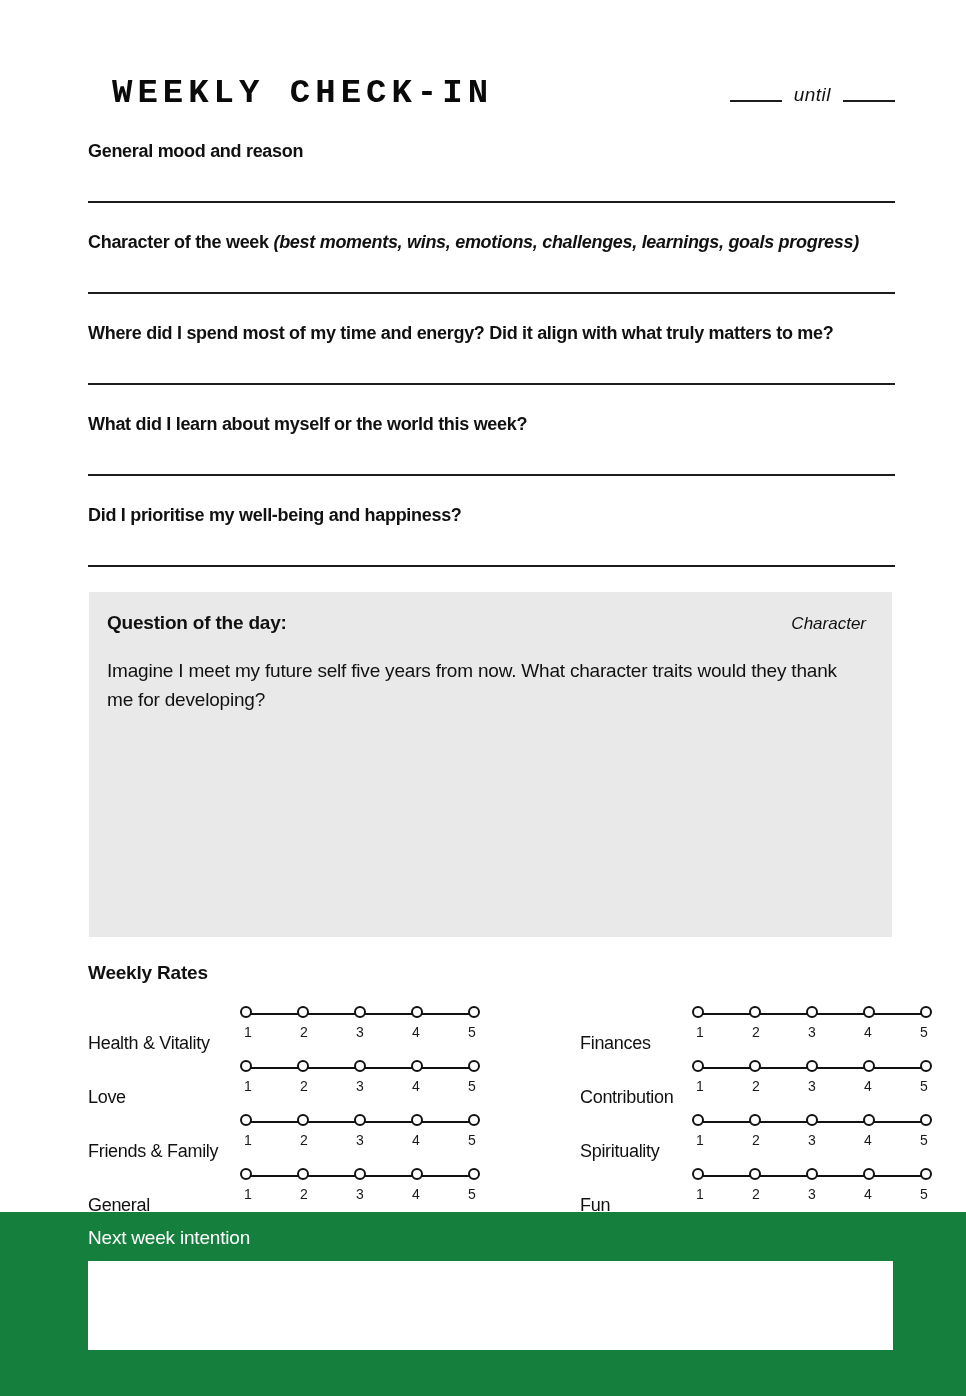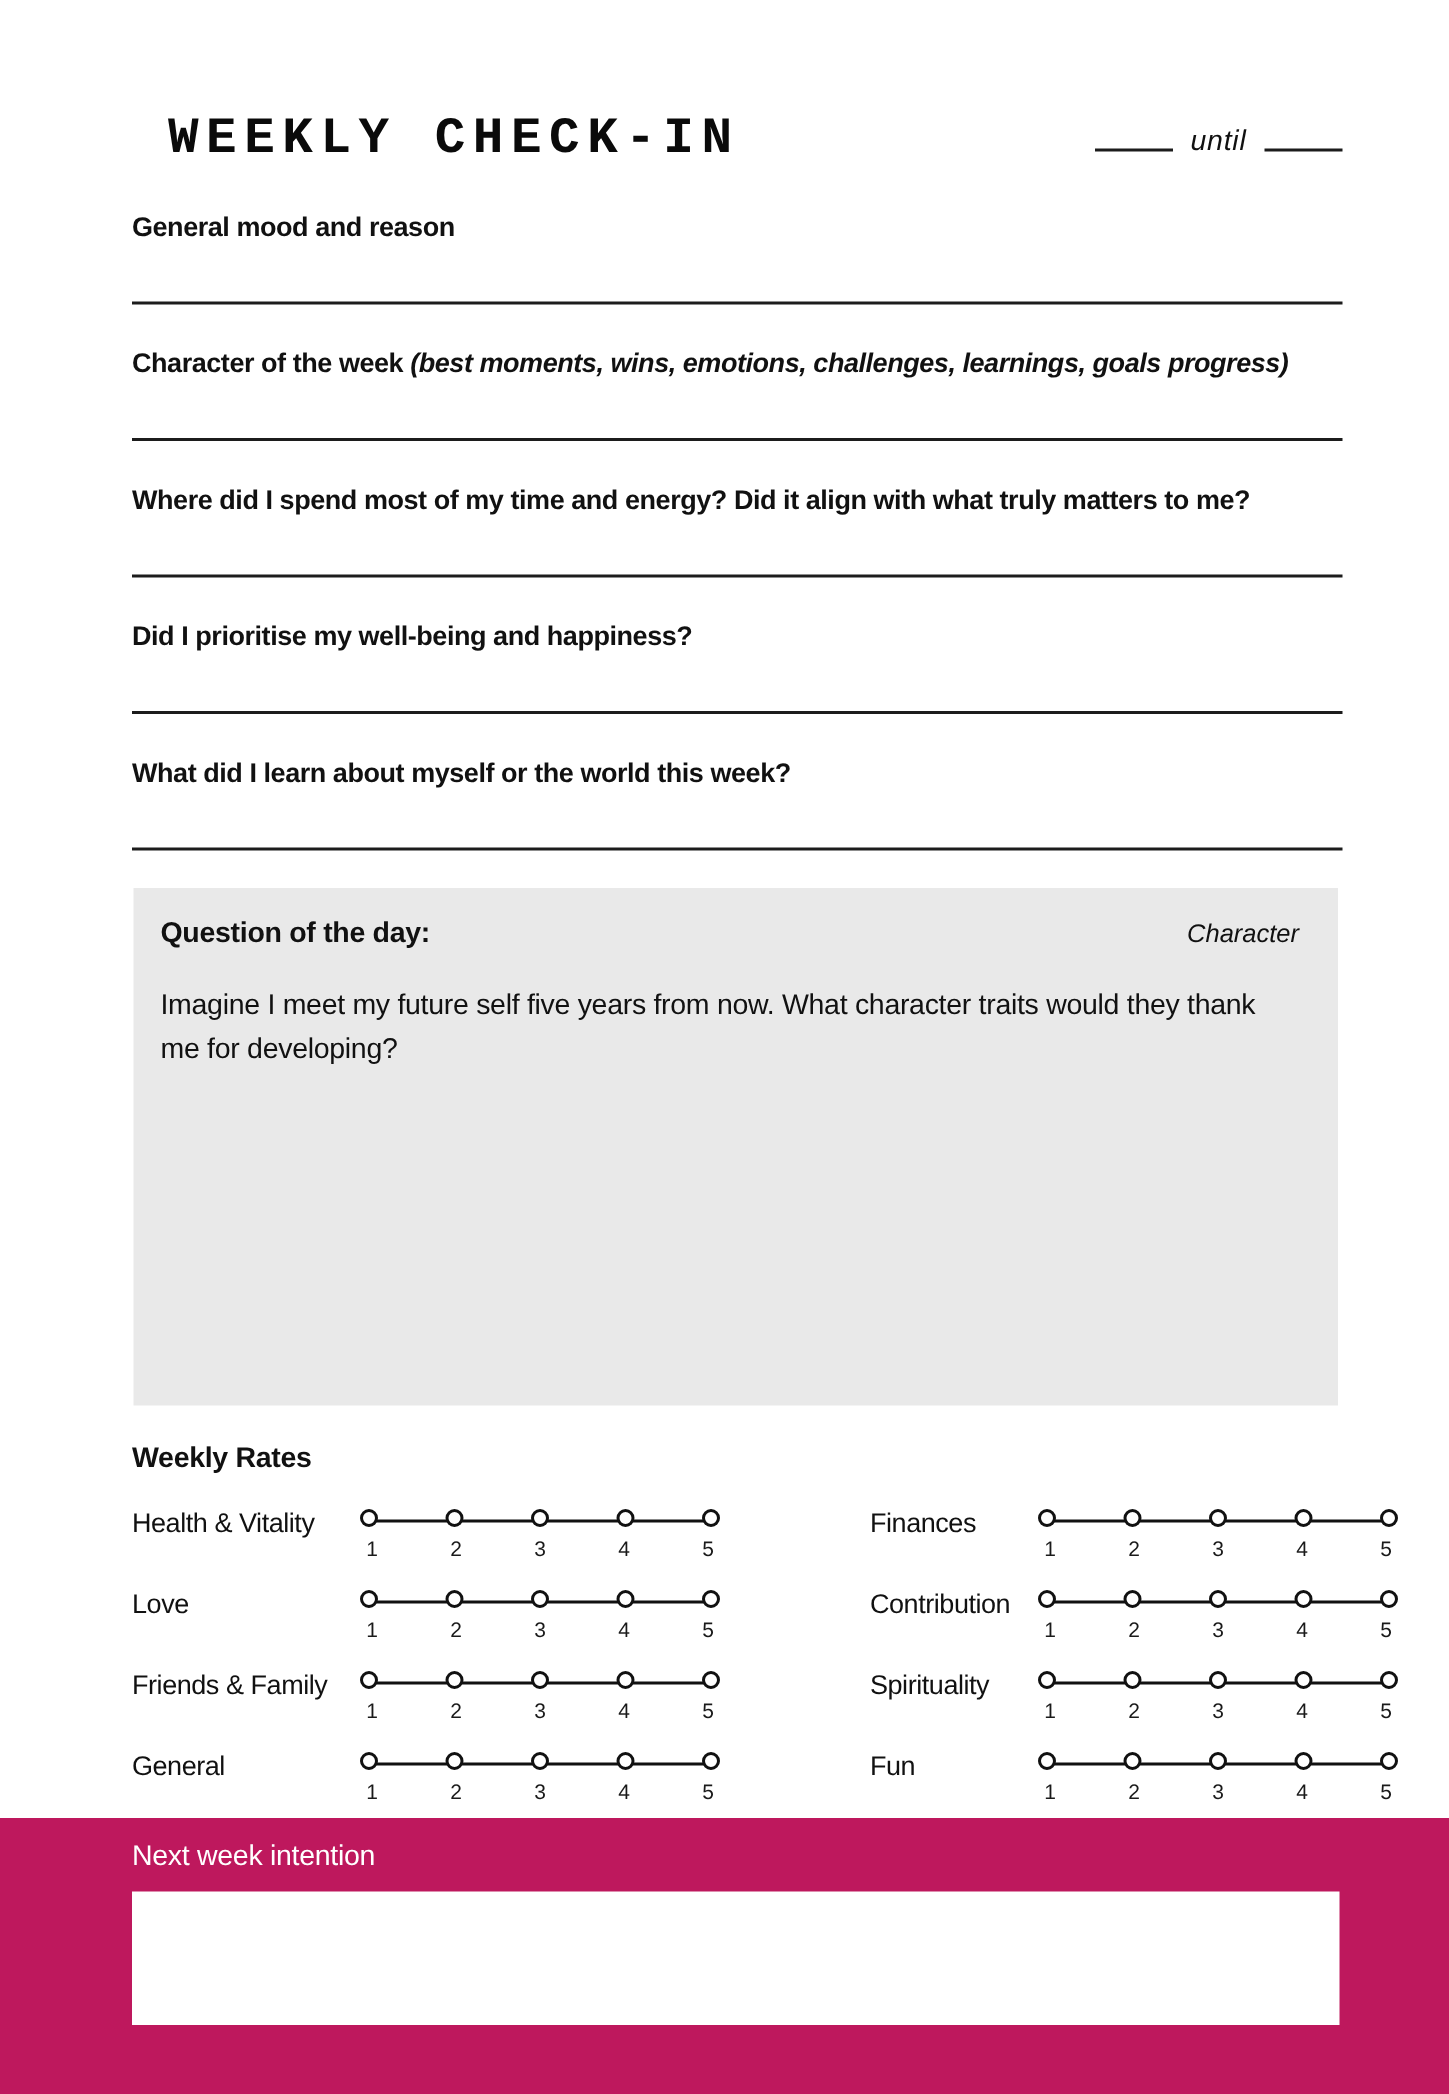--- a/index.html
+++ b/index.html
@@ -119,20 +119,21 @@
     height: 54px;
     display: flex;
     justify-content: space-between;
     align-items: flex-start;
   }
   .rate-label {
     font-size: 18px;
     line-height: 18px;
     letter-spacing: -0.3px;
     white-space: nowrap;
+    margin-top: 28px;
   }
   .scale {
     position: relative;
     width: 240px;
     height: 44px;
     flex: 0 0 240px;
   }
   .scale .track {
     position: absolute;
     top: 7px;
@@ -163,21 +164,21 @@
     text-align: center;
     font-size: 14px;
     color: #1a1a1a;
   }
 
   
   .footer {
     position: absolute;
     left: 0; right: 0; bottom: 0;
     height: 184px;
-    background: #be185d;
+    background: #15803d;
     padding: 14px 73px 0 88px;
   }
   .footer-label {
     color: #ffffff;
     font-size: 19px;
     line-height: 24px;
     letter-spacing: -0.2px;
   }
   .intention-box {
     margin-top: 11px;
@@ -218,28 +219,28 @@
 
     <div class="field">
       <div class="field-label">
         <span>Where did I spend most of my time and energy? Did it align with what truly matters to me?</span><span class="field-hint"></span>
       </div>
       <div class="write-line"></div>
     </div>
 
     <div class="field">
       <div class="field-label">
-        <span>Did I prioritise my well-being and happiness?</span><span class="field-hint"></span>
+        <span>What did I learn about myself or the world this week?</span><span class="field-hint"></span>
       </div>
       <div class="write-line"></div>
     </div>
 
     <div class="field">
       <div class="field-label">
-        <span>What did I learn about myself or the world this week?</span><span class="field-hint"></span>
+        <span>Did I prioritise my well-being and happiness?</span><span class="field-hint"></span>
       </div>
       <div class="write-line"></div>
     </div>
 
   </div>
 
   <div class="qbox">
     <div class="qbox-head">
       <span class="qbox-title">Question of the day:</span>
       <span class="qbox-category">Character</span>

